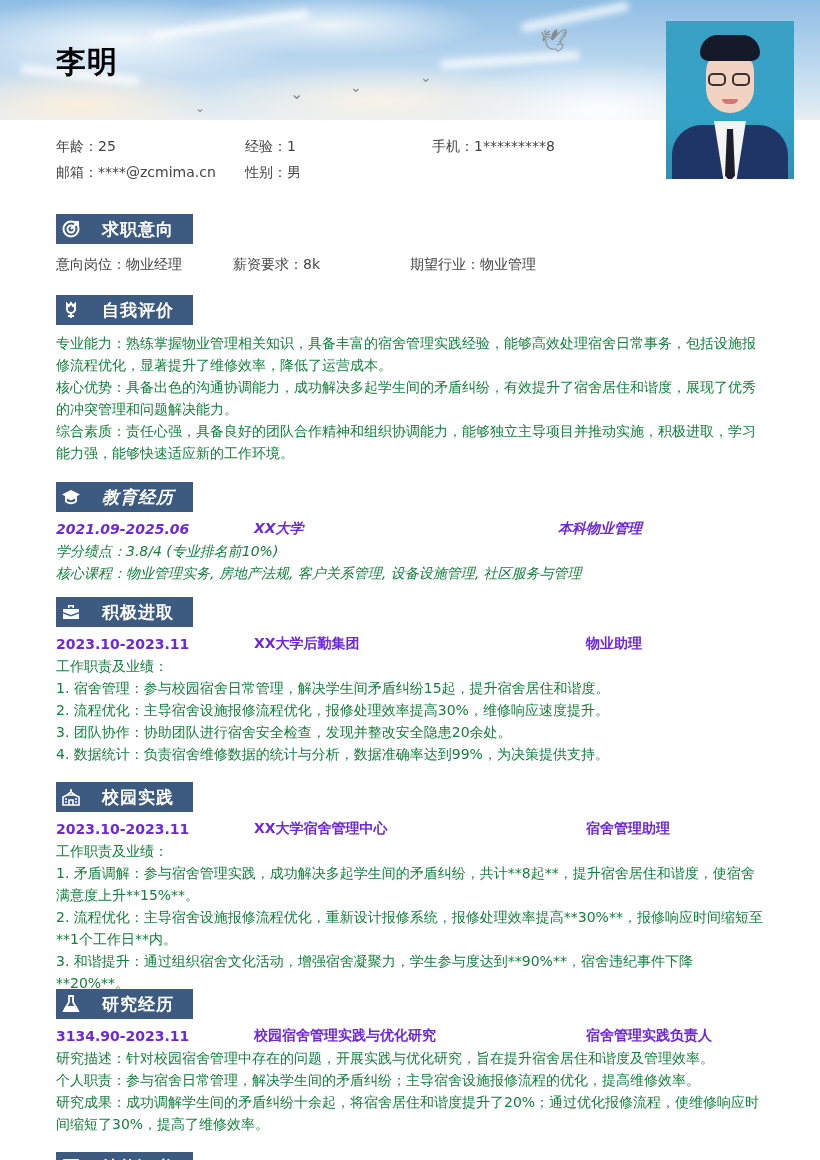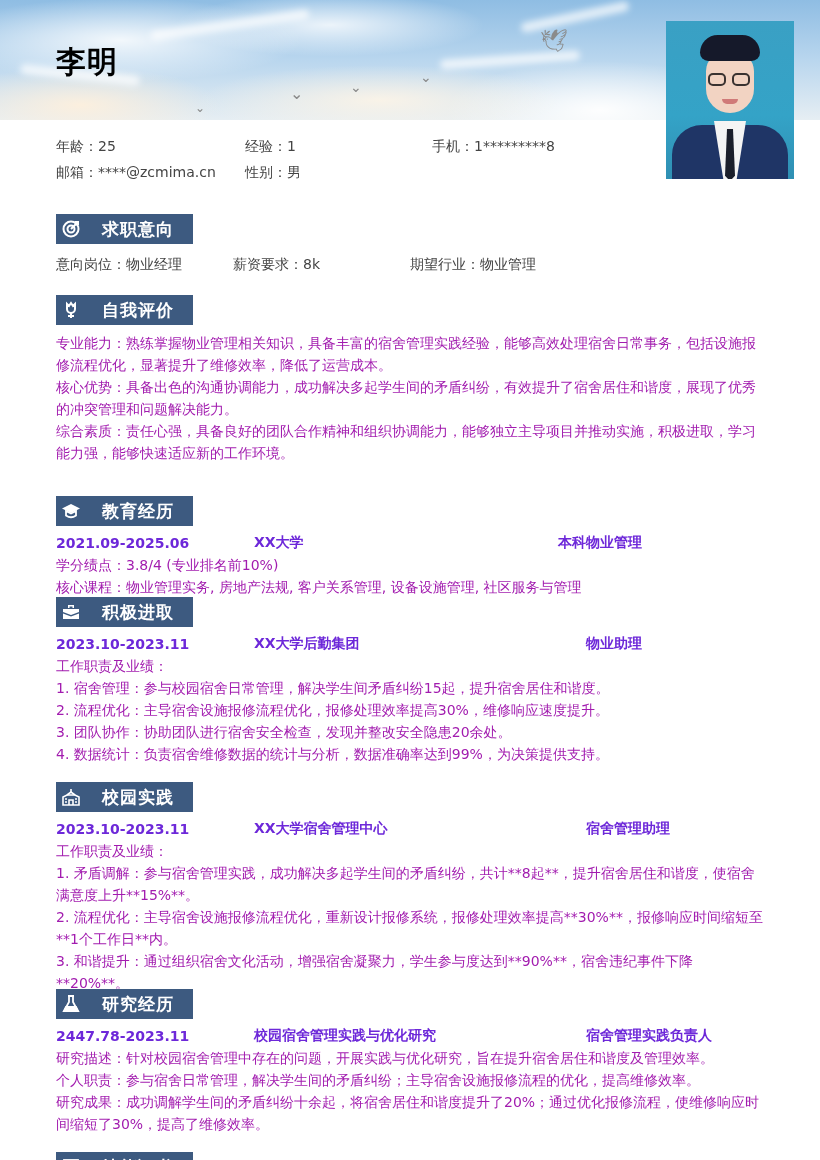--- a/index.html
+++ b/index.html
@@ -86,21 +86,21 @@
     .sec-title { margin-left: 16px; font-size: 17px; font-weight: bold; letter-spacing: 1px; }
 
     .row-bold {
       display: flex; font-size: 14px; font-weight: bold; color: #6d28d9;
       height: 22px; align-items: center; margin-top: 6px;
     }
     .row-bold .b1 { width: 198px; }
     .row-bold .b2 { width: 198px; }
     .row-bold .b3 { width: 134px; text-align: right; }
 
-    .para { font-size: 14px; line-height: 22px; color: #a21caf; }
+    .para { font-size: 14px; line-height: 22px; color: #15803d; }
 
     .intent-row { display: flex; font-size: 14px; color: #444; height: 22px; margin-top: 12px; }
     .intent-row .i1 { width: 177px; }
     .intent-row .i2 { width: 177px; }
   </style>
 </head>
 <body>
 
 <div class="page">
 
@@ -169,21 +169,21 @@
       </span>
       <span class="sec-title">自我评价</span>
     </div>
     <div class="para" style="margin-top:7px;">
       <div>专业能力：熟练掌握物业管理相关知识，具备丰富的宿舍管理实践经验，能够高效处理宿舍日常事务，包括设施报修流程优化，显著提升了维修效率，降低了运营成本。</div>
       <div>核心优势：具备出色的沟通协调能力，成功解决多起学生间的矛盾纠纷，有效提升了宿舍居住和谐度，展现了优秀的冲突管理和问题解决能力。</div>
       <div>综合素质：责任心强，具备良好的团队合作精神和组织协调能力，能够独立主导项目并推动实施，积极进取，学习能力强，能够快速适应新的工作环境。</div>
     </div>
   </div>
 
-  <div class="section" style="top:496px;">
+  <div class="section" style="top:482px;font-style:italic;">
     <div class="sec-head">
       <span class="sec-icon">
         <svg viewBox="0 0 20 20" fill="#fff">
             <path d="M10 3 L19 7.5 L10 12 L1 7.5 Z"></path>
             <path d="M5 10 L5 14.5 Q10 18 15 14.5 L15 10 L10 12.5 Z" fill="none" stroke="#fff" stroke-width="1.8"></path>
           </svg>
       </span>
       <span class="sec-title">教育经历</span>
     </div>
     <div class="row-bold">
@@ -253,21 +253,21 @@
     <div class="sec-head">
       <span class="sec-icon">
         <svg viewBox="0 0 20 20" fill="none" stroke="#fff" stroke-width="1.8">
             <path d="M7 2 L13 2 M8 2 L8 8 L3 17 L17 17 L12 8 L12 2"></path>
             <path d="M5 13 L15 13 L17 17 L3 17 Z" fill="#fff"></path>
           </svg>
       </span>
       <span class="sec-title">研究经历</span>
     </div>
     <div class="row-bold">
-      <span class="b1">2447.78-2023.11</span>
+      <span class="b1">3134.90-2023.11</span>
       <span class="b2" style="width:332px;">校园宿舍管理实践与优化研究</span>
       <span>宿舍管理实践负责人</span>
     </div>
     <div class="para">
       <div>研究描述：针对校园宿舍管理中存在的问题，开展实践与优化研究，旨在提升宿舍居住和谐度及管理效率。</div>
       <div>个人职责：参与宿舍日常管理，解决学生间的矛盾纠纷；主导宿舍设施报修流程的优化，提高维修效率。</div>
       <div>研究成果：成功调解学生间的矛盾纠纷十余起，将宿舍居住和谐度提升了20%；通过优化报修流程，使维修响应时间缩短了30%，提高了维修效率。</div>
     </div>
   </div>
 

